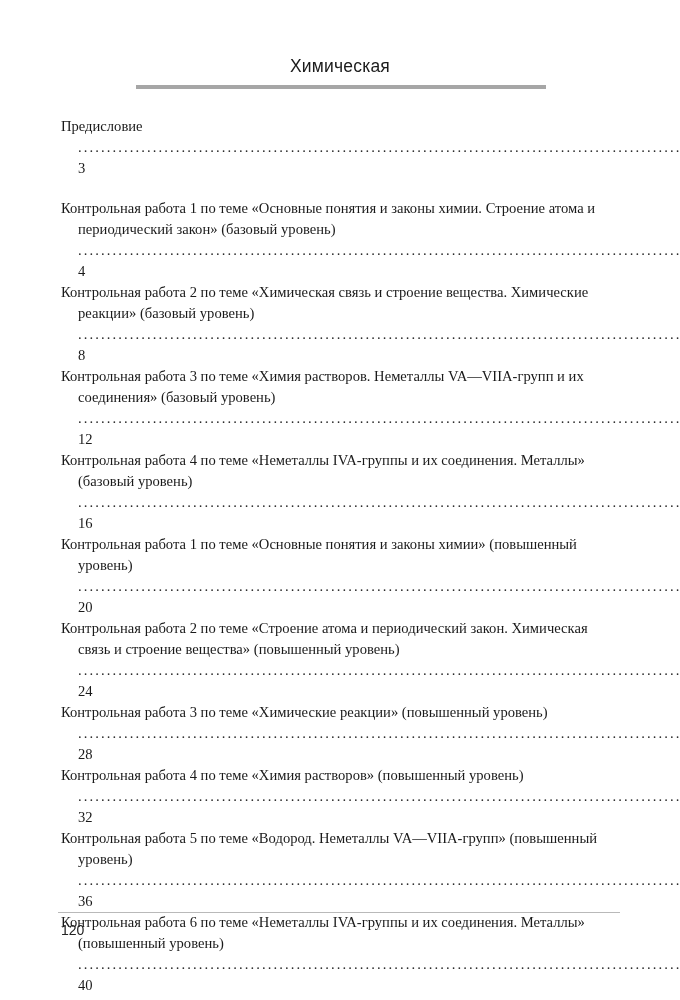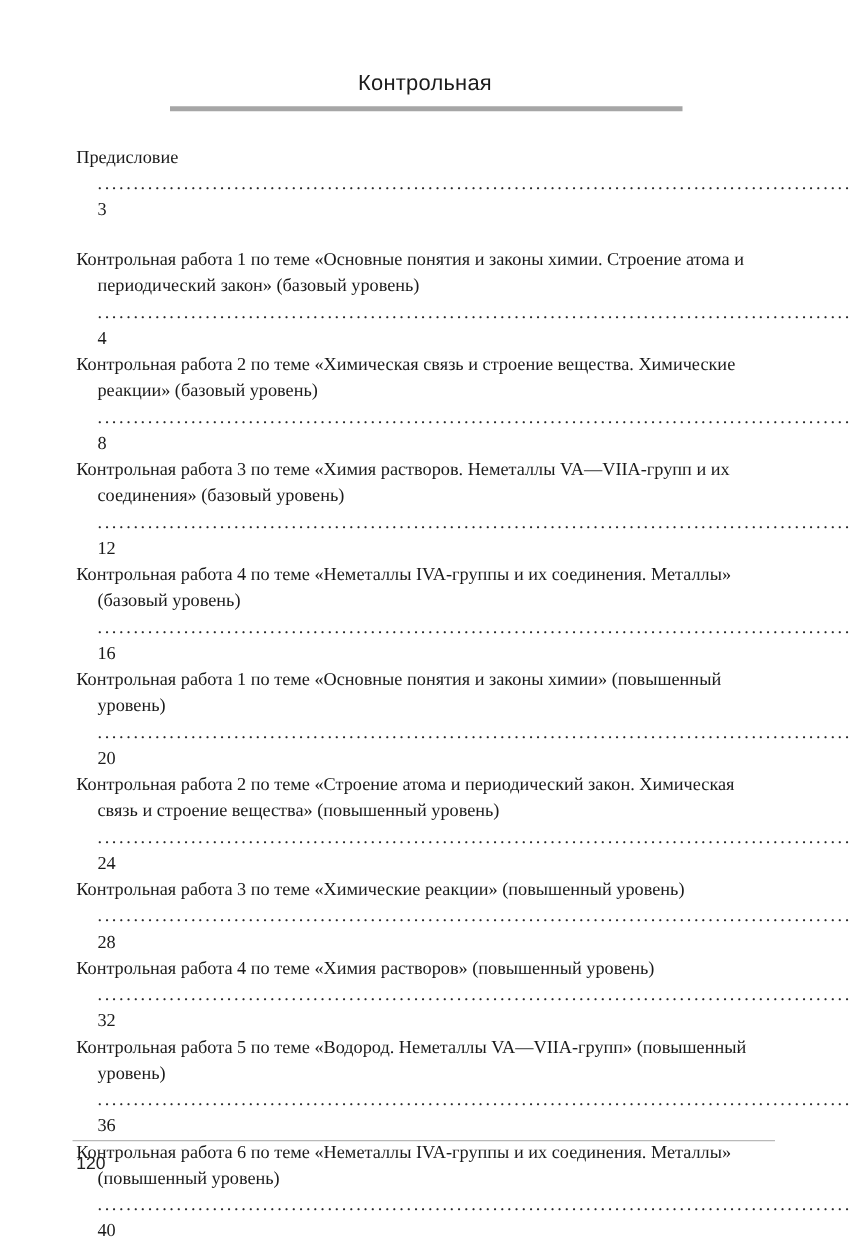--- a/index.html
+++ b/index.html
@@ -120,21 +120,21 @@
     color: #222222;
     line-height: 1.2;
   }
 </style>
 </head>
 <body>
 
 <div class="page">
 
   <div class="toc-header">
-    <h1 class="toc-title">Контрольная</h1>
+    <h1 class="toc-title">Химическая</h1>
   </div>
   <div class="header-rule"></div>
 
   <div class="toc-body" id="toc-body">
       <p class="toc-entry"><span class="entry-text">Предисловие</span> <span class="tail"><span class="leader">...............................................................................................................................................................................................................................................................................................................................................................................................................</span><span class="pagenum">3</span></span></p>
       <p class="toc-entry gap-before"><span class="entry-text">Контрольная работа 1 по теме «Основные понятия и законы химии. Строение атома и периодический закон» (базовый уровень)</span> <span class="tail"><span class="leader">...............................................................................................................................................................................................................................................................................................................................................................................................................</span><span class="pagenum">4</span></span></p>
       <p class="toc-entry"><span class="entry-text">Контрольная работа 2 по теме «Химическая связь и строение вещества. Химические реакции» (базовый уровень)</span> <span class="tail"><span class="leader">...............................................................................................................................................................................................................................................................................................................................................................................................................</span><span class="pagenum">8</span></span></p>
       <p class="toc-entry"><span class="entry-text">Контрольная работа 3 по теме «Химия растворов. Неметаллы VA—VIIA-групп и их соединения» (базовый уровень)</span> <span class="tail"><span class="leader">...............................................................................................................................................................................................................................................................................................................................................................................................................</span><span class="pagenum">12</span></span></p>
       <p class="toc-entry"><span class="entry-text">Контрольная работа 4 по теме «Неметаллы IVA-группы и их соединения. Металлы» (базовый уровень)</span> <span class="tail"><span class="leader">...............................................................................................................................................................................................................................................................................................................................................................................................................</span><span class="pagenum">16</span></span></p>
       <p class="toc-entry"><span class="entry-text">Контрольная работа 1 по теме «Основные понятия и законы химии» (повышенный уровень)</span> <span class="tail"><span class="leader">...............................................................................................................................................................................................................................................................................................................................................................................................................</span><span class="pagenum">20</span></span></p>

